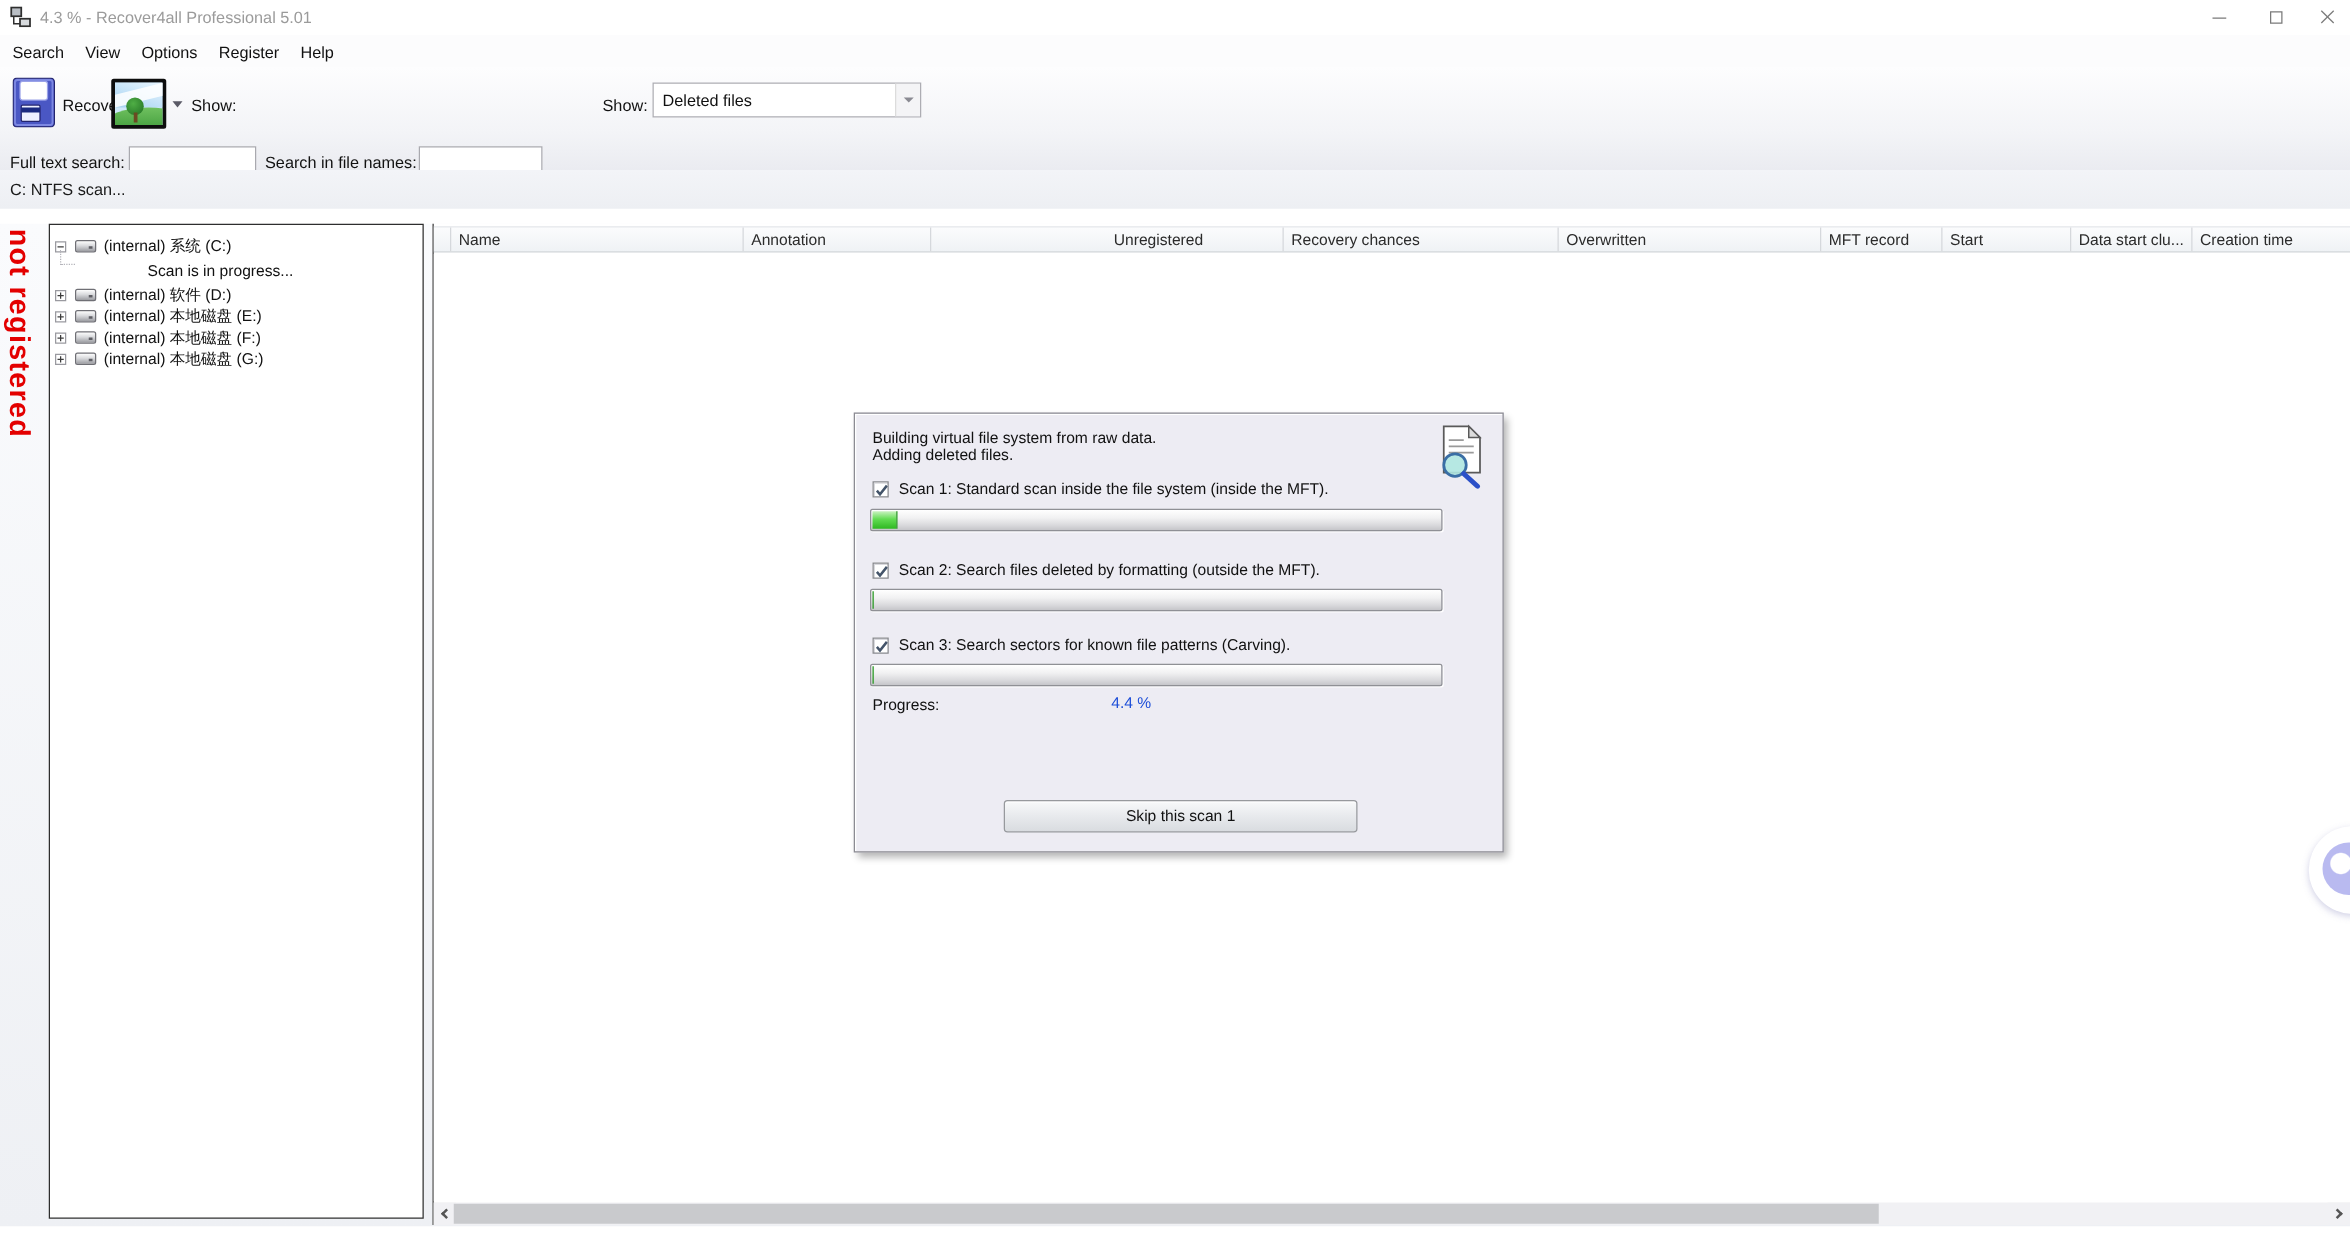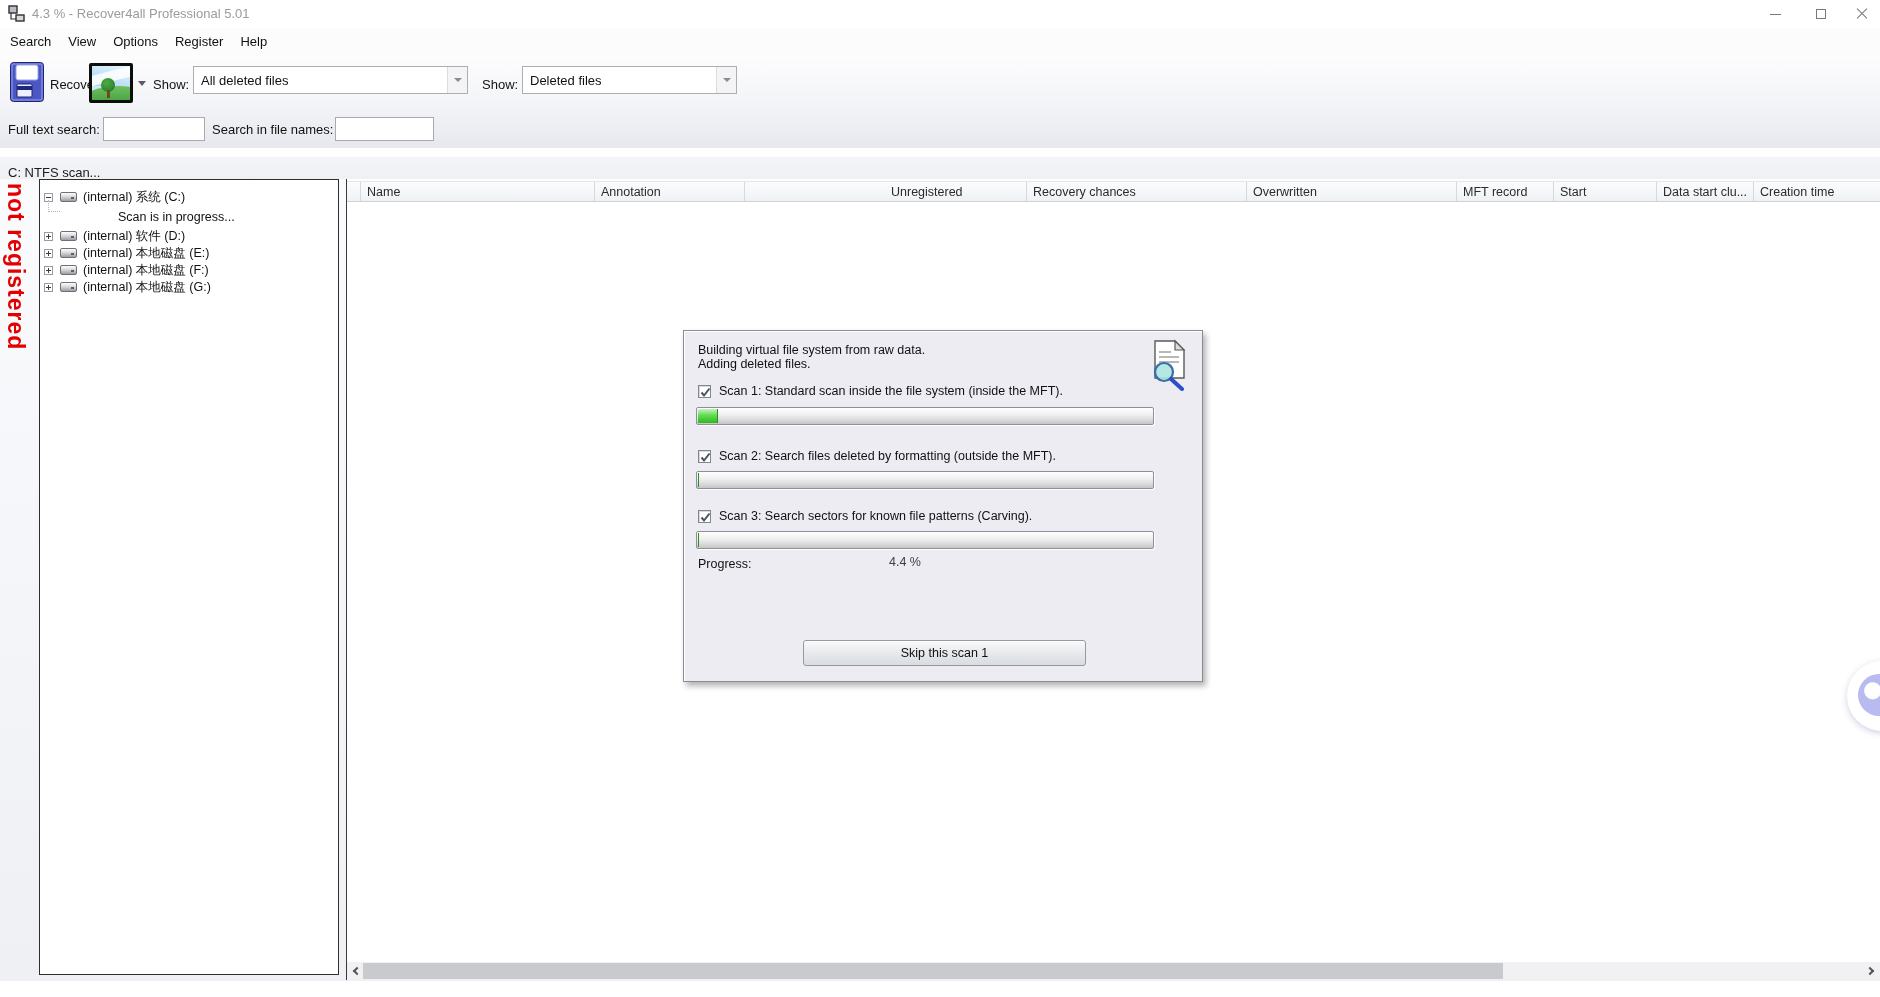--- a/index.html
+++ b/index.html
@@ -47,21 +47,21 @@
   .combo-arrow { width:0; height:0; border-left:4px solid transparent; border-right:4px solid transparent; border-top:4px solid #8a8a92; }
 
   .fulltext-label { position:absolute; left:8px; top:122px; font-size:13px; color:#111; }
   .filenames-label { position:absolute; left:212px; top:122px; font-size:13px; color:#111; }
   .text-input { position:absolute; top:117px; height:24px; border:1px solid #a9a9af; background:#ffffff; font-size:13px; padding:0 5px; font-family:"Liberation Sans",sans-serif; }
   .input-fulltext { left:103px; width:102px; }
   .input-filenames { left:335px; width:99px; }
 
   
   .statusline-band { position:absolute; left:0; top:136px; width:1880px; height:31px;
-     background:linear-gradient(180deg,#f3f4f8,#edeff3);margin-top:21px; }
+     background:linear-gradient(180deg,#f3f4f8,#edeff3); }
   .scan-status { position:absolute; left:8px; top:8px; font-size:13px; color:#1a1a1a; }
 
   
   .content-bg { position:absolute; left:0; top:179px; width:1880px; height:802px;
      background:linear-gradient(180deg,#fafbfd,#eef0f4); }
 
   .not-registered { position:absolute; left:2px; top:183px; writing-mode:vertical-rl; font-size:23px; font-weight:bold; color:#e30000; letter-spacing:1px; white-space:nowrap; }
 
   .tree-panel { position:absolute; left:39px; top:179px; width:300px; height:796px; background:#ffffff; border:1px solid #2e2e2e; overflow:hidden;padding-left:28px; }
   .tree-row { position:absolute; left:0; height:18px; display:flex; align-items:center; }
@@ -116,21 +116,21 @@
   .scan-label { margin-left:8px; font-size:12.5px; color:#111; white-space:nowrap; }
 
   .pbar { position:absolute; left:12px; width:458px; height:18px; border:1px solid #8f9095; border-radius:2px;
      background:linear-gradient(180deg,#ffffff 0%,#f1f1f2 40%,#dadadd 75%,#c6c6ca 100%);
      box-shadow:1px 1px 0 rgba(255,255,255,0.9); overflow:hidden; }
   .pbar1 { top:76px; } .pbar2 { top:140px; } .pbar3 { top:200px; }
   .pfill { position:absolute; left:1px; top:1px; bottom:1px; width:0;
      background:linear-gradient(180deg,#c9f2c0 0%,#62dc52 45%,#2fb822 100%); border-right:1px solid #23951c; }
 
   .progress-label { position:absolute; left:14px; top:226px; font-size:12.5px; color:#111; }
-  .progress-value { position:absolute; left:205px; top:224px; font-size:12.5px; color:#404040; }
+  .progress-value { position:absolute; left:205px; top:224px; font-size:12.5px; color:#1d4ed8; }
 
   .skip-btn { position:absolute; left:119px; top:309px; width:283px; height:26px;
      background:linear-gradient(180deg,#f8f9fa 0%,#e9ebee 45%,#d9dce0 100%);
      border:1px solid #97999d; border-radius:3px; box-shadow:inset 0 1px 0 #ffffff;
      font-size:12.5px; color:#111; display:flex; align-items:center; justify-content:center; font-family:"Liberation Sans",sans-serif; }
 
   
   .edge-widget { position:absolute; left:1847px; top:661px; width:70px; height:70px; border-radius:50%;
      background:#ffffff; box-shadow:0 2px 6px rgba(120,120,180,0.35); }
   .edge-widget-inner { position:absolute; left:11px; top:13px; width:42px; height:42px; border-radius:50%;
@@ -181,26 +181,20 @@
   <div class="picture-btn">
     <div class="pic-sky"></div>
     <div class="pic-cloud"></div>
     <div class="pic-hill"></div>
     <div class="pic-tree-crown"></div>
     <div class="pic-tree-trunk"></div>
   </div>
   <div class="dropdown-caret"></div>
 
   <div class="show-label1">Show:</div>
-  <div class="combo combo1">
-    <span class="combo-text">All deleted files</span>
-    <span class="combo-arrow-btn">
-        <span class="combo-arrow"></span>
-      </span>
-  </div>
 
   <div class="show-label2">Show:</div>
   <div class="combo combo2">
     <span class="combo-text">Deleted files</span>
     <span class="combo-arrow-btn">
         <span class="combo-arrow"></span>
       </span>
   </div>
 
   <div class="fulltext-label">Full text search:</div>

